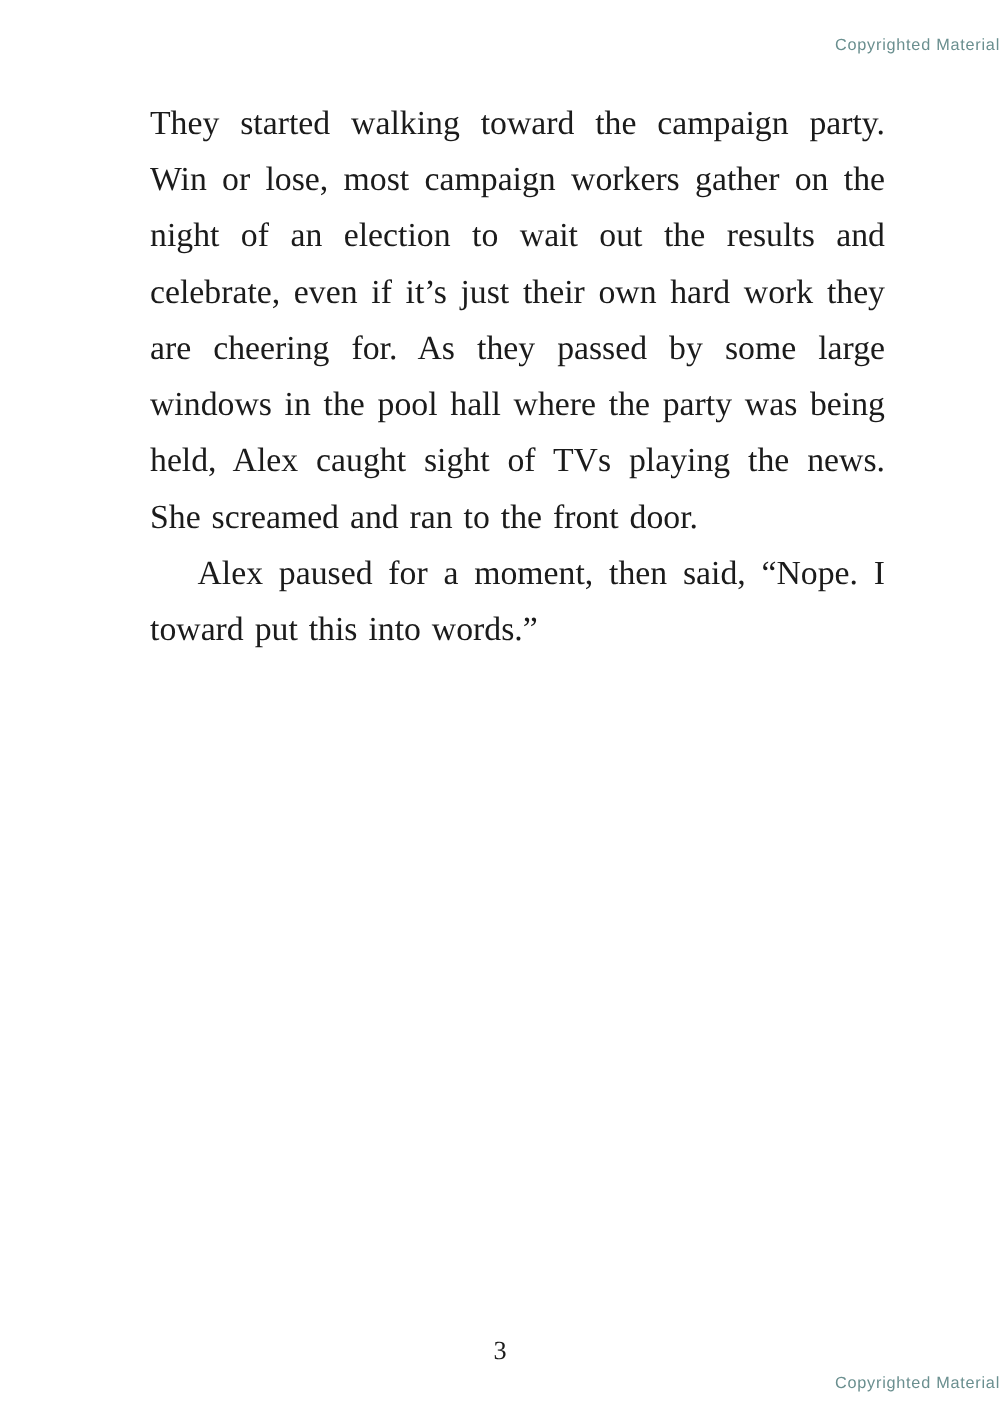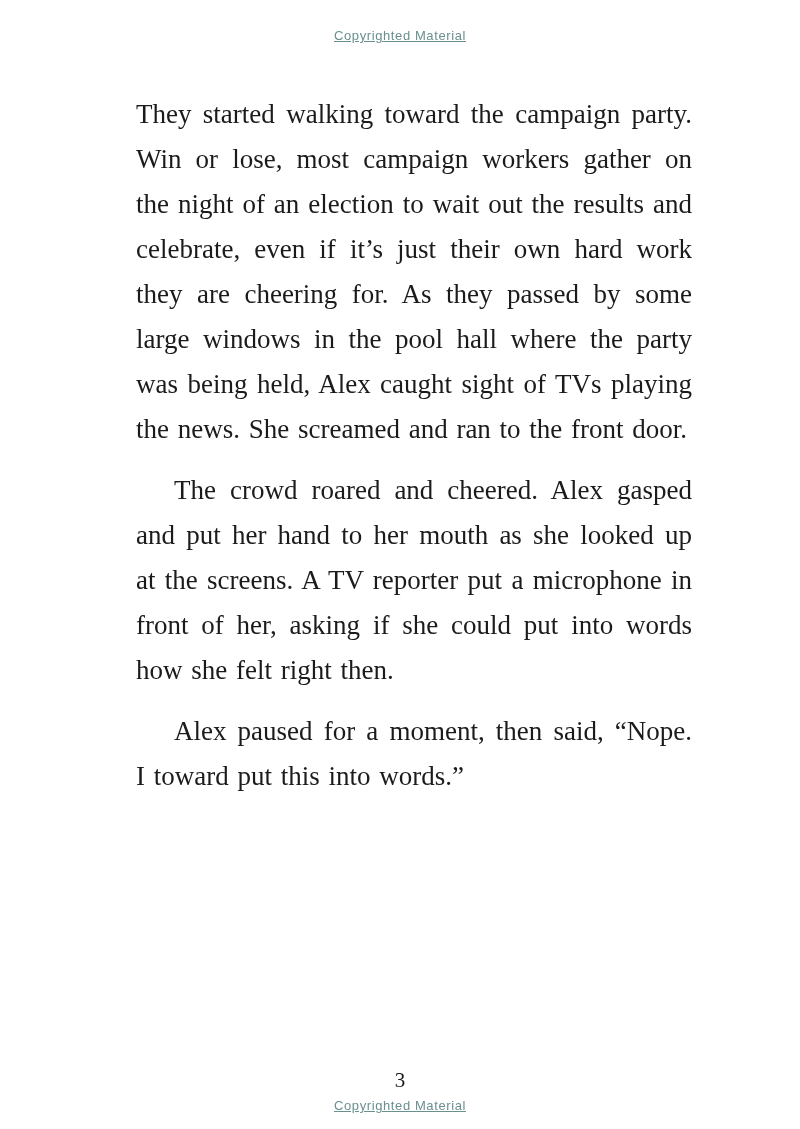--- a/index.html
+++ b/index.html
@@ -13,43 +13,42 @@
     height:1129px;
     background:#ffffff;
     overflow:hidden;
     font-family:"Liberation Serif", serif;
   }
   .notice{
     font-family:"Liberation Sans", sans-serif;
     font-size:13px;
     letter-spacing:0.6px;
     color:var(--notice);
-    text-align:center;
+    text-align:right;
     font-weight:400;
-    text-decoration:underline;
   }
   .header-notice{
     position:absolute;
     top:28px;
     left:0;
     width:100%;
   }
   .text-block{
     position:absolute;
     top:76px;
     left:120px;
     width:588px;
     color:var(--body-text);
     font-size:27px;
     line-height:45px;
     text-align:justify;
     text-justify:inter-word;
   }
   .text-block p{
-    margin:16px;
+    margin:0;
     padding:0;
     word-spacing:2px;
   }
   .text-block p.indent{
     text-indent:38px;
   }
   .footer{
     position:absolute;
     bottom:16px;
     left:0;
@@ -65,21 +64,20 @@
 </style>
 </head>
 <body>
 
 <div class="page">
 
   <div class="notice header-notice">Copyrighted Material</div>
 
   <div class="text-block">
     <p>They started walking toward the campaign party. Win or lose, most campaign workers gather on the night of an election to wait out the results and celebrate, even if it’s just their own hard work they are cheering for. As they passed by some large windows in the pool hall where the party was being held, Alex caught sight of TVs playing the news. She screamed and ran to the front door.</p>
-    <p class="indent">The crowd roared and cheered. Alex gasped and put her hand to her mouth as she looked up at the screens. A TV reporter put a microphone in front of her, asking if she could put into words how she felt right then.</p>
     <p class="indent">Alex paused for a moment, then said, “Nope. I toward put this into words.”</p>
   </div>
 
   <div class="footer">
     <div class="page-number">3</div>
     <div class="notice">Copyrighted Material</div>
   </div>
 
 </div>
 

